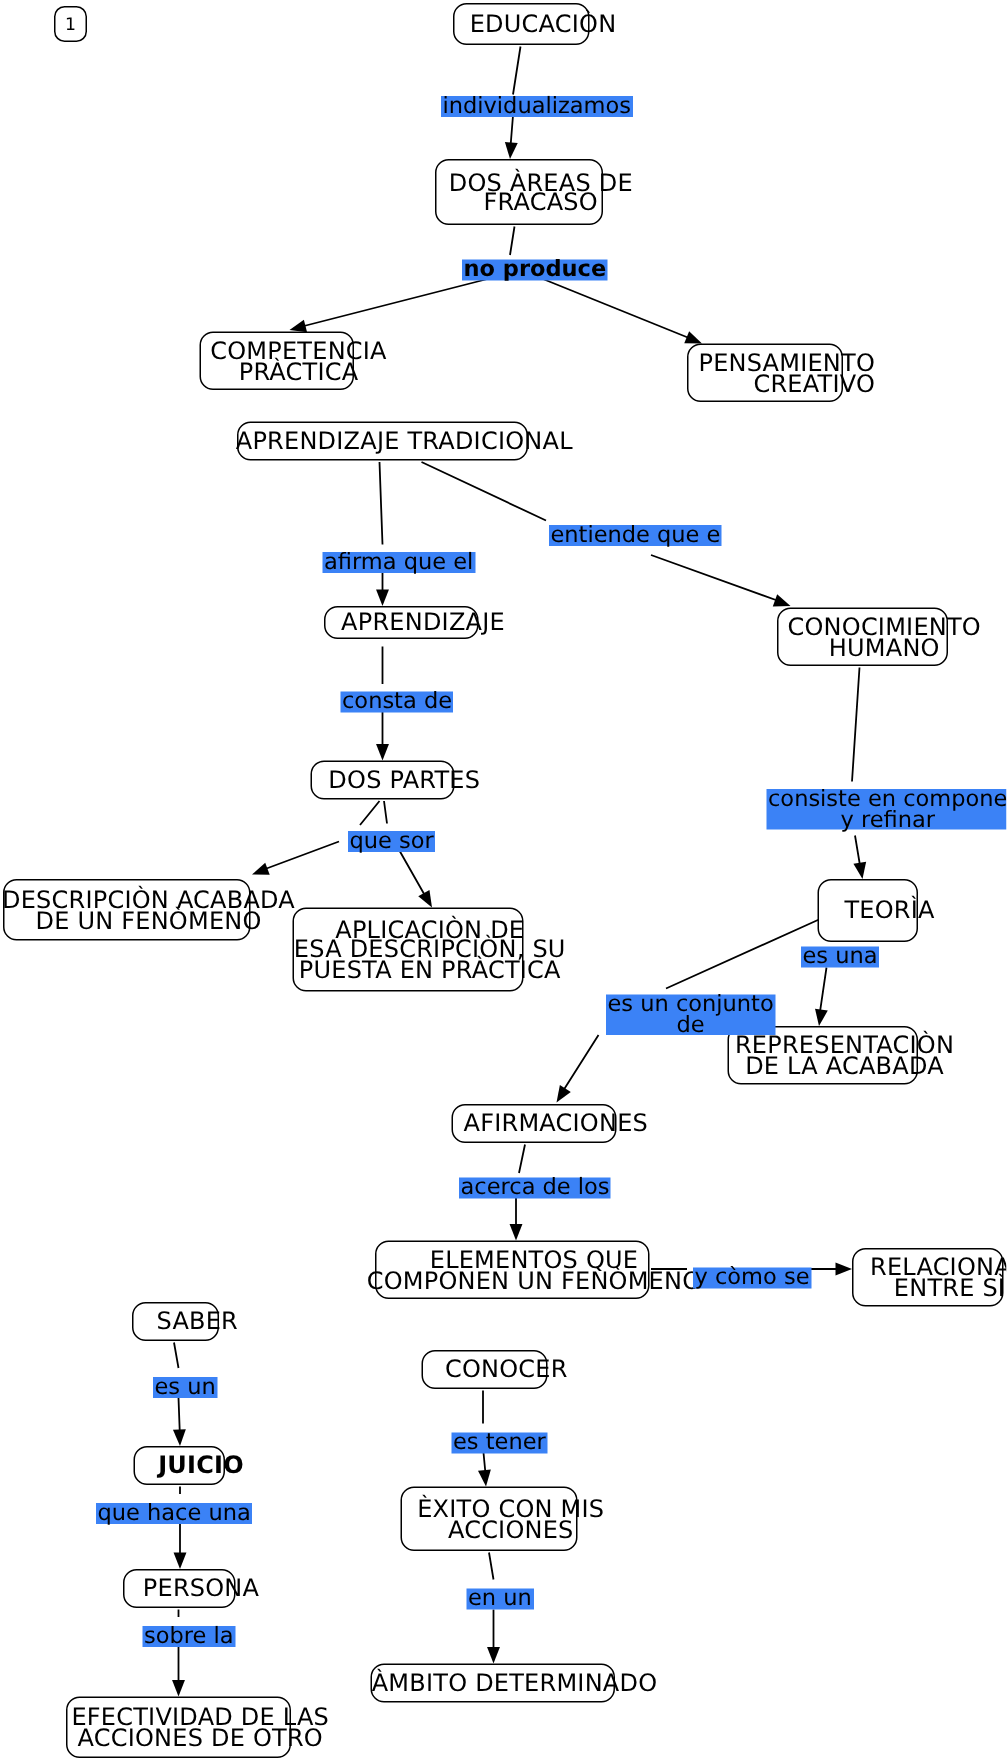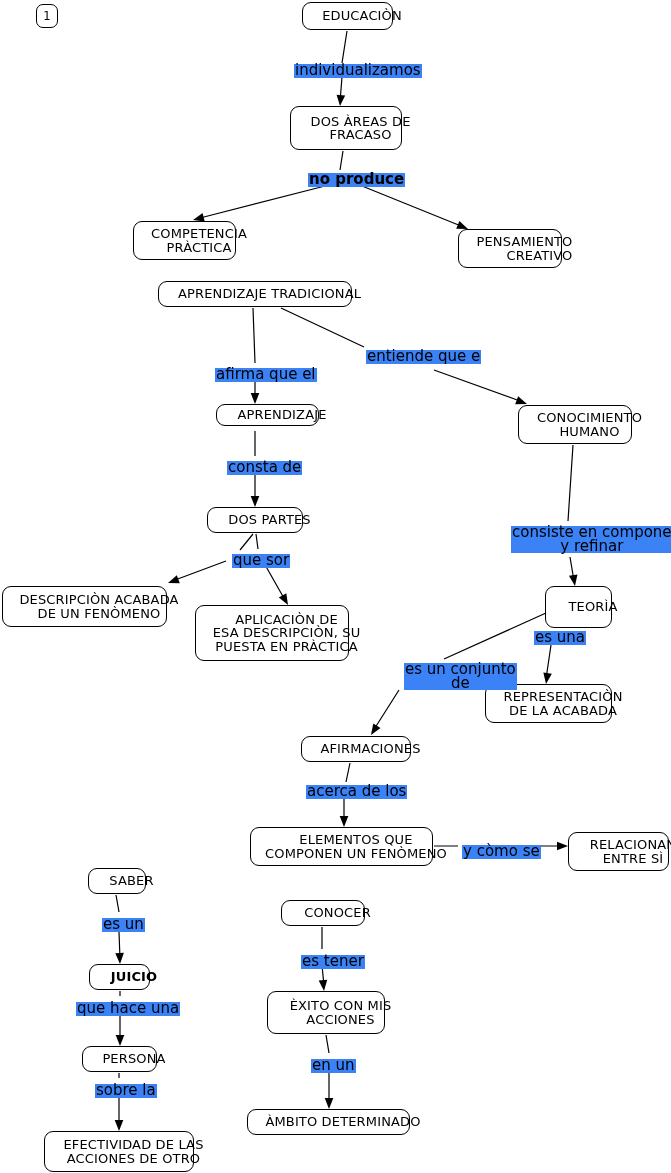--- a/index.html
+++ b/index.html
@@ -29,21 +29,21 @@
     position: absolute;
     box-sizing: border-box;
     border: 1.4px solid #000000;
     border-radius: 9px;
     background: #ffffff;
     color: #000000;
     display: flex;
     align-items: center;
     justify-content: center;
     text-align: center;
-    font-size: 13px;
+    font-size: 16px;
     line-height: 13.5px;
     letter-spacing: 0.15px;
     white-space: pre;
     z-index: 2;
     padding-left: 29px;
   }
   .badge {
     position: absolute;
     box-sizing: border-box;
     border: 1.4px solid #000000;
@@ -166,18 +166,18 @@
       <div class="elabel" style="left: 511px; top: 526px;">consiste en compone
 y refinar</div>
       <div class="elabel" style="left: 232px; top: 554px;">que sor</div>
       <div class="elabel" style="left: 534px; top: 631px;">es una</div>
       <div class="elabel" style="left: 404px; top: 663px;">es un conjunto
 de</div>
       <div class="elabel" style="left: 306px; top: 785px;">acerca de los</div>
       <div class="elabel" style="left: 462px; top: 845px;">y còmo se</div>
       <div class="elabel" style="left: 102px; top: 918px;">es un</div>
       <div class="elabel" style="left: 301px; top: 955px;">es tener</div>
-      <div class="elabel" style="left: 76px; top: 1002px; text-align: right;">que hace una</div>
+      <div class="elabel" style="left: 64px; top: 1002px; text-align: right;">que hace una</div>
       <div class="elabel" style="left: 311px; top: 1059px;">en un</div>
       <div class="elabel" style="left: 95px; top: 1084px;">sobre la</div>
     </div>
 
 </div>
 
 </body></html>

